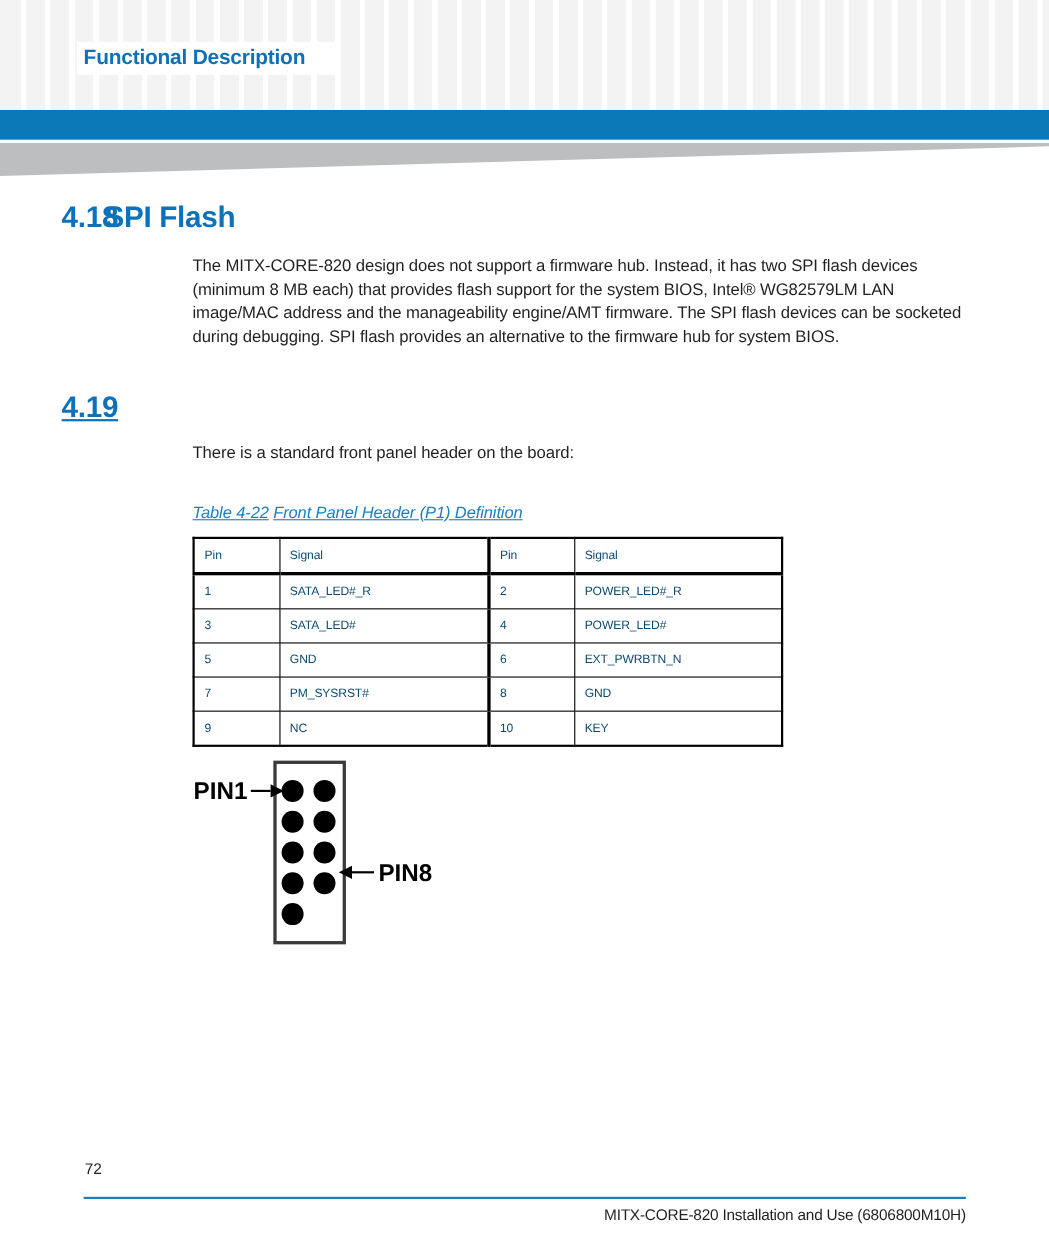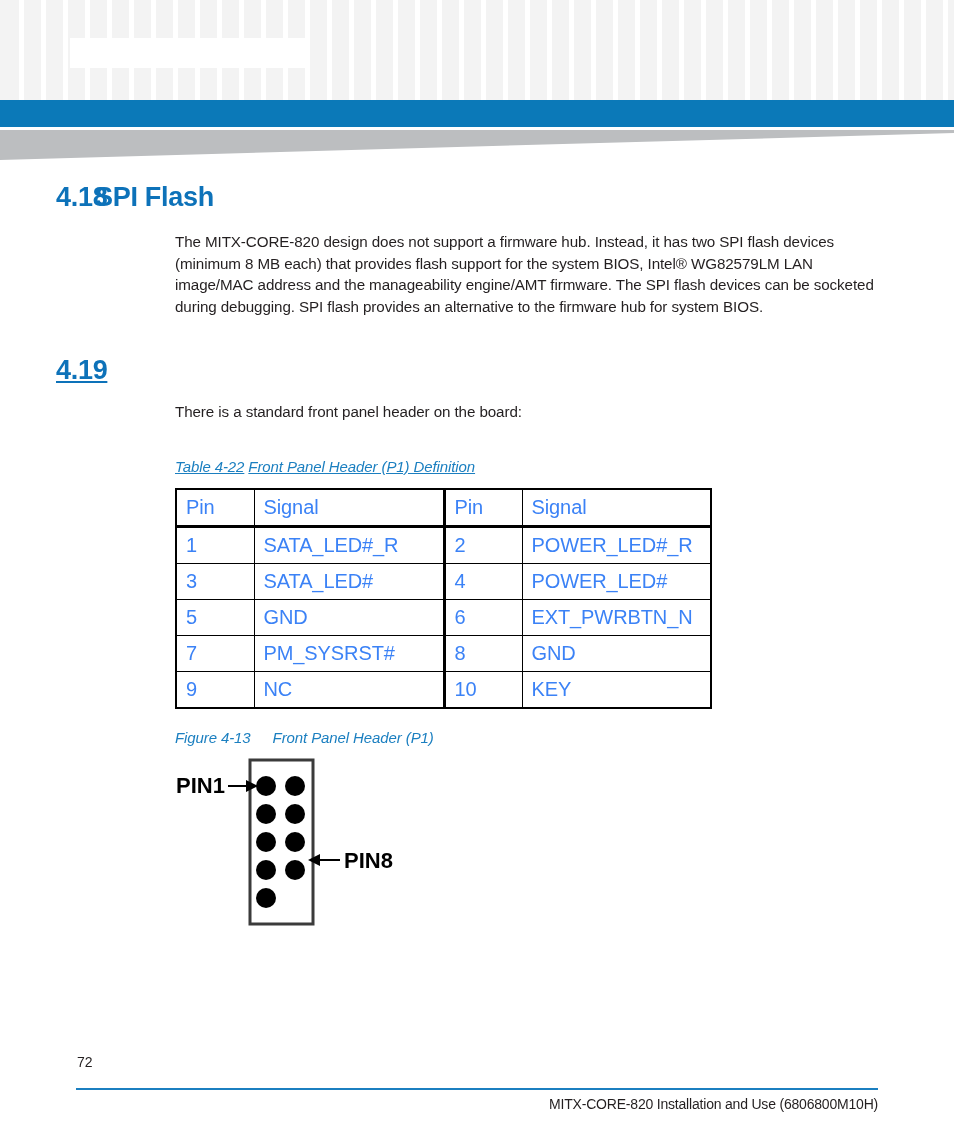--- a/index.html
+++ b/index.html
@@ -129,22 +129,22 @@
   
   .tbl-wrap {
     margin-left: 175px;
     width: 535px;
   }
   table.fp {
     border-collapse: collapse;
     width: 535px;
     table-layout: fixed;
     border: 2px solid #000000;
-    font-size: 20px;
-    color: #3b82f6;
+    font-size: 11px;
+    color: #0c4a6e;
   }
   table.fp th, table.fp td {
     border: 1px solid #000000;
     padding: 6px 0 6px 9px;
     text-align: left;
     font-weight: normal;
     height: 18px;
     vertical-align: middle;
     letter-spacing: -0.1px;
   }
@@ -190,20 +190,21 @@
     color: #231f20;
     letter-spacing: -0.2px;
   }
 </style>
 </head>
 <body>
 
 <div class="page-header">
   <div class="pattern"></div>
   <div class="header-title-bg"></div>
+  <div class="header-title">Functional Description</div>
 </div>
 
 <div class="blue-bar"></div>
 
 <svg class="gray-wedge" viewBox="0 0 954 32" preserveAspectRatio="none">
   <polygon points="0,0 954,0 954,3 0,30" fill="#bcbec0"></polygon>
 </svg>
 
 <div class="content">
 
@@ -268,23 +269,20 @@
         <tr>
           <td>9</td>
           <td>NC</td>
           <td class="sep">10</td>
           <td>KEY</td>
         </tr>
       </tbody>
     </table>
   </div>
 
-  <div class="caption fig-caption" style="margin-top:20px;">
-    <span class="cap-id">Figure 4-13</span><span>Front Panel Header (P1)</span>
-  </div>
 
   <div class="figure-area">
     <svg width="954" height="200" viewBox="0 0 954 200">
 
       <rect x="250" y="14" width="63" height="164" fill="#ffffff" stroke="#3b3b3b" stroke-width="3"></rect>
 
       <circle cx="266" cy="40" r="10" fill="#000000"></circle>
       <circle cx="295" cy="40" r="10" fill="#000000"></circle>
       <circle cx="266" cy="68" r="10" fill="#000000"></circle>
       <circle cx="295" cy="68" r="10" fill="#000000"></circle>

